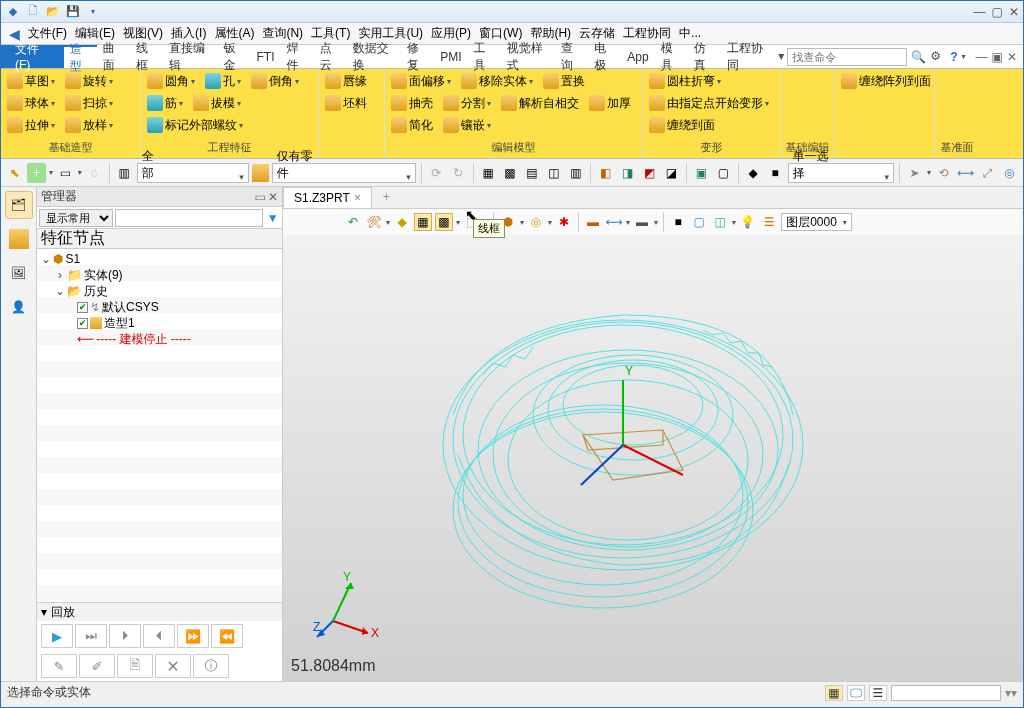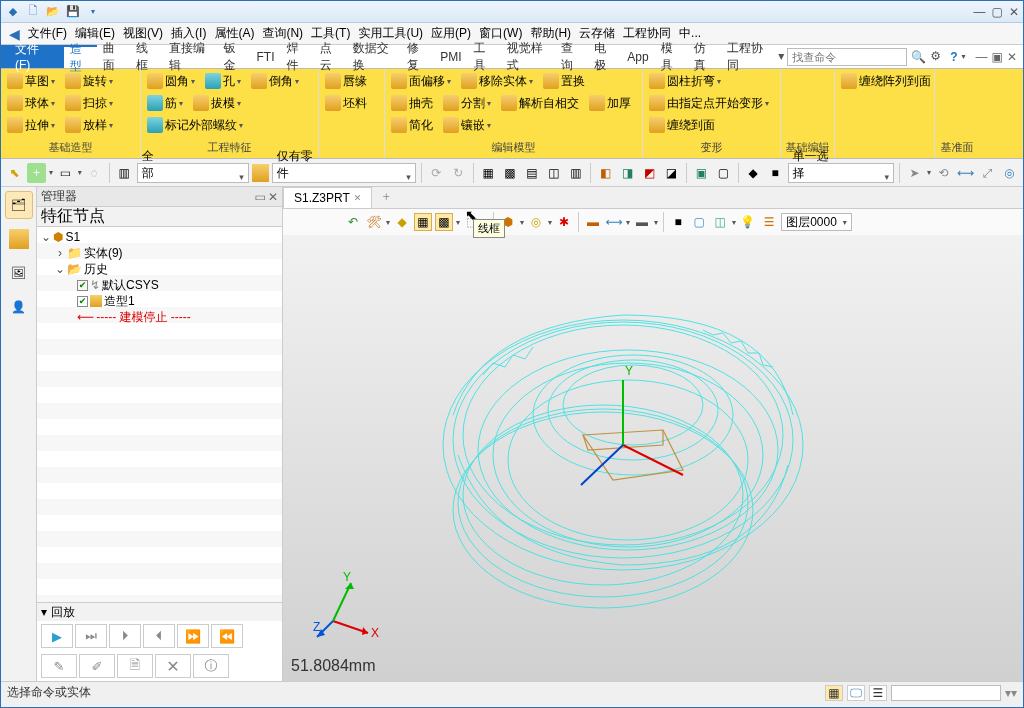--- a/index.html
+++ b/index.html
@@ -386,20 +386,25 @@
     <div class="sbtn">👤</div>
   </div>
 
   <div class="manager">
     <div class="mgrhdr">
       <span>管理器</span>
       <span class="close">
           <span>▭</span>
           <span>✕</span>
         </span>
+    </div>
+    <div class="mgrfilter">
+      <select style="width:90px"><option>显示常用</option></select>
+      <input style="flex: 1 1 0%;">
+      <span class="funnel">▼</span>
     </div>
     <div class="mgrbar">特征节点</div>
     <div class="tree">
       <div class="trow">
           <span class="exp">⌄</span>
           <span style="color:#d08000">⬢</span>
           <span>S1</span>
         </div>
       <div class="trow" style="padding-left:18px">
           <span class="exp">›</span>

